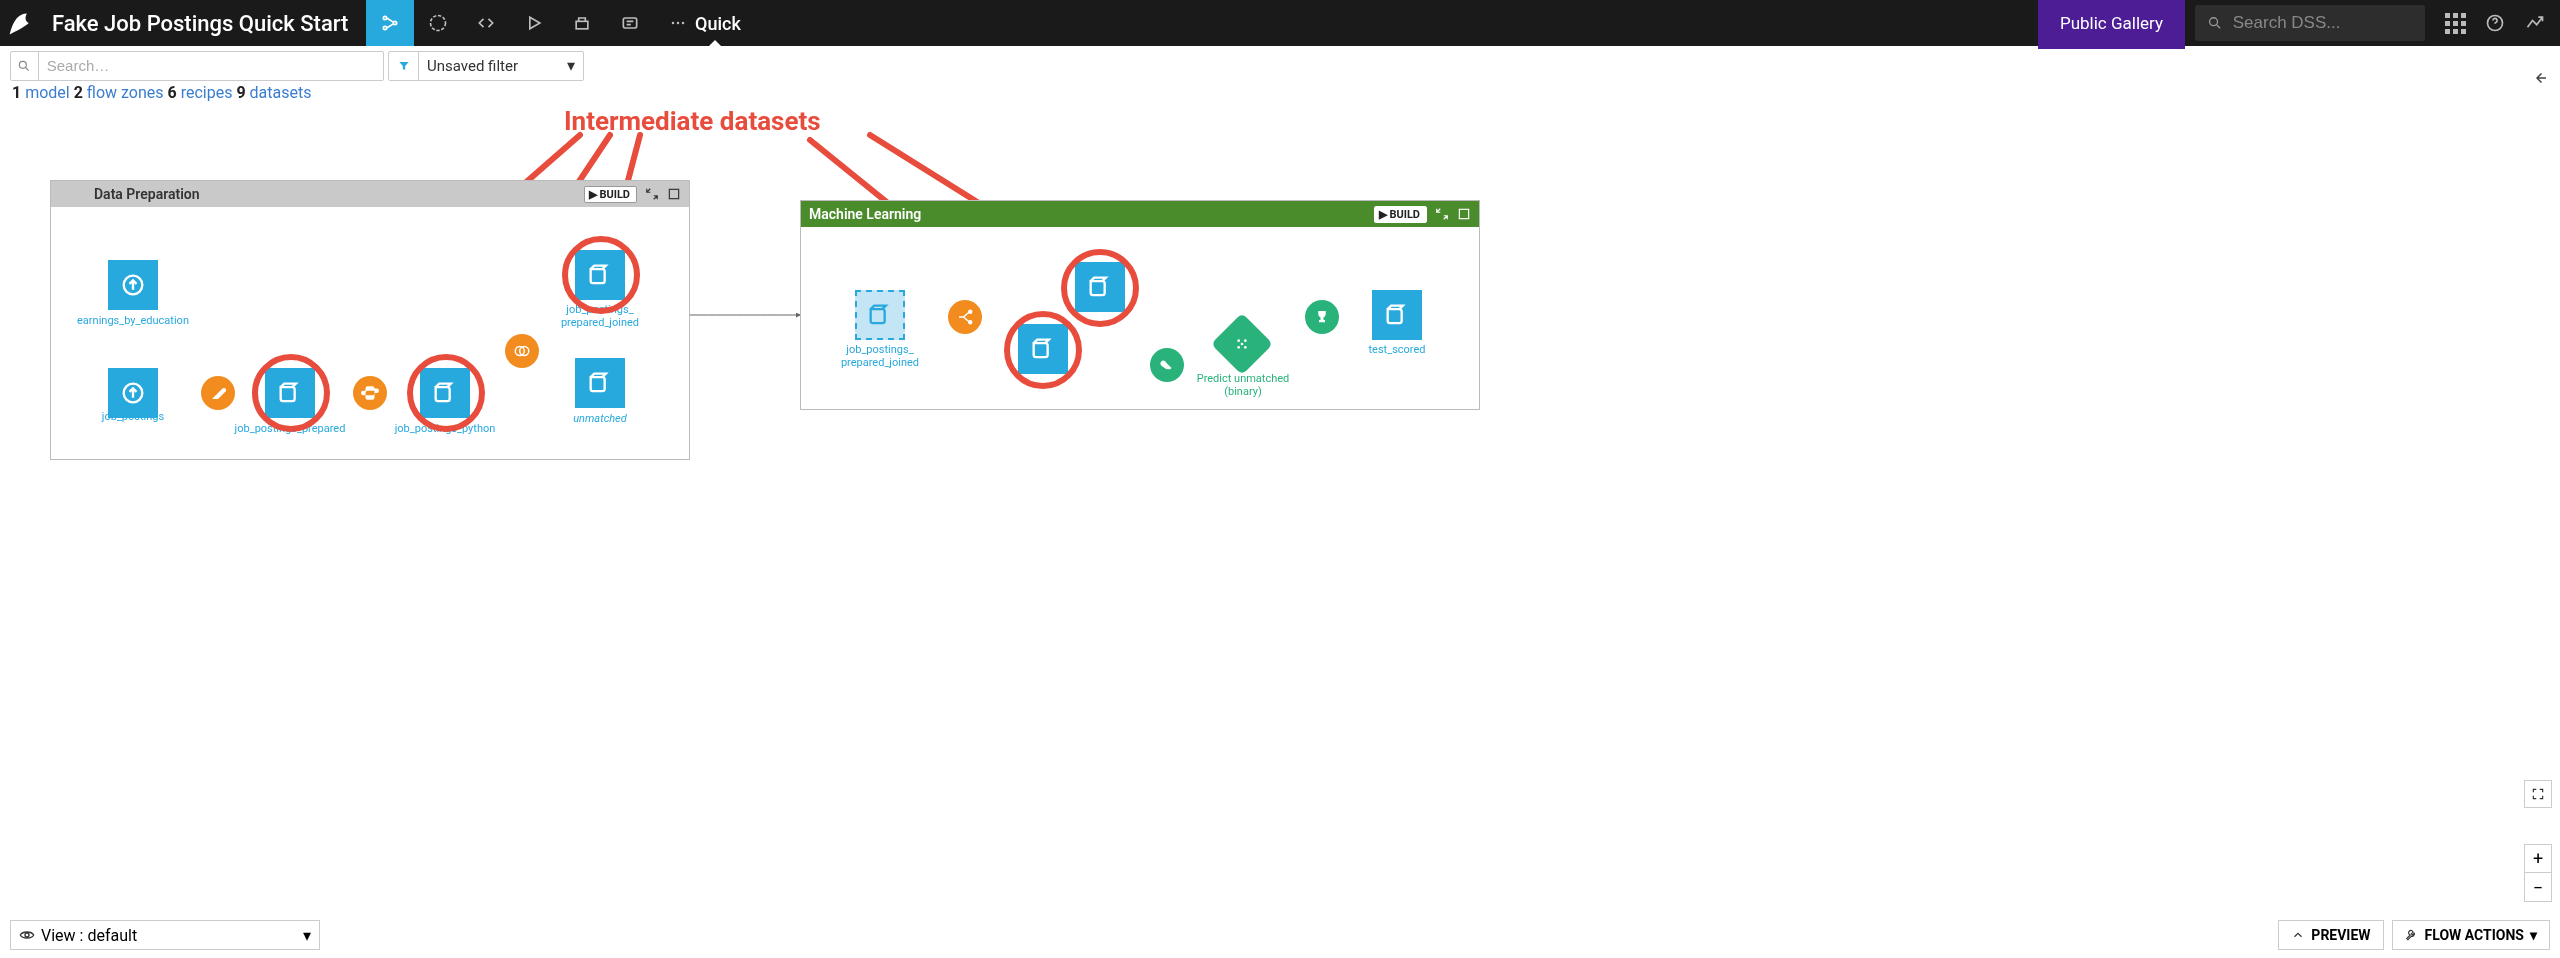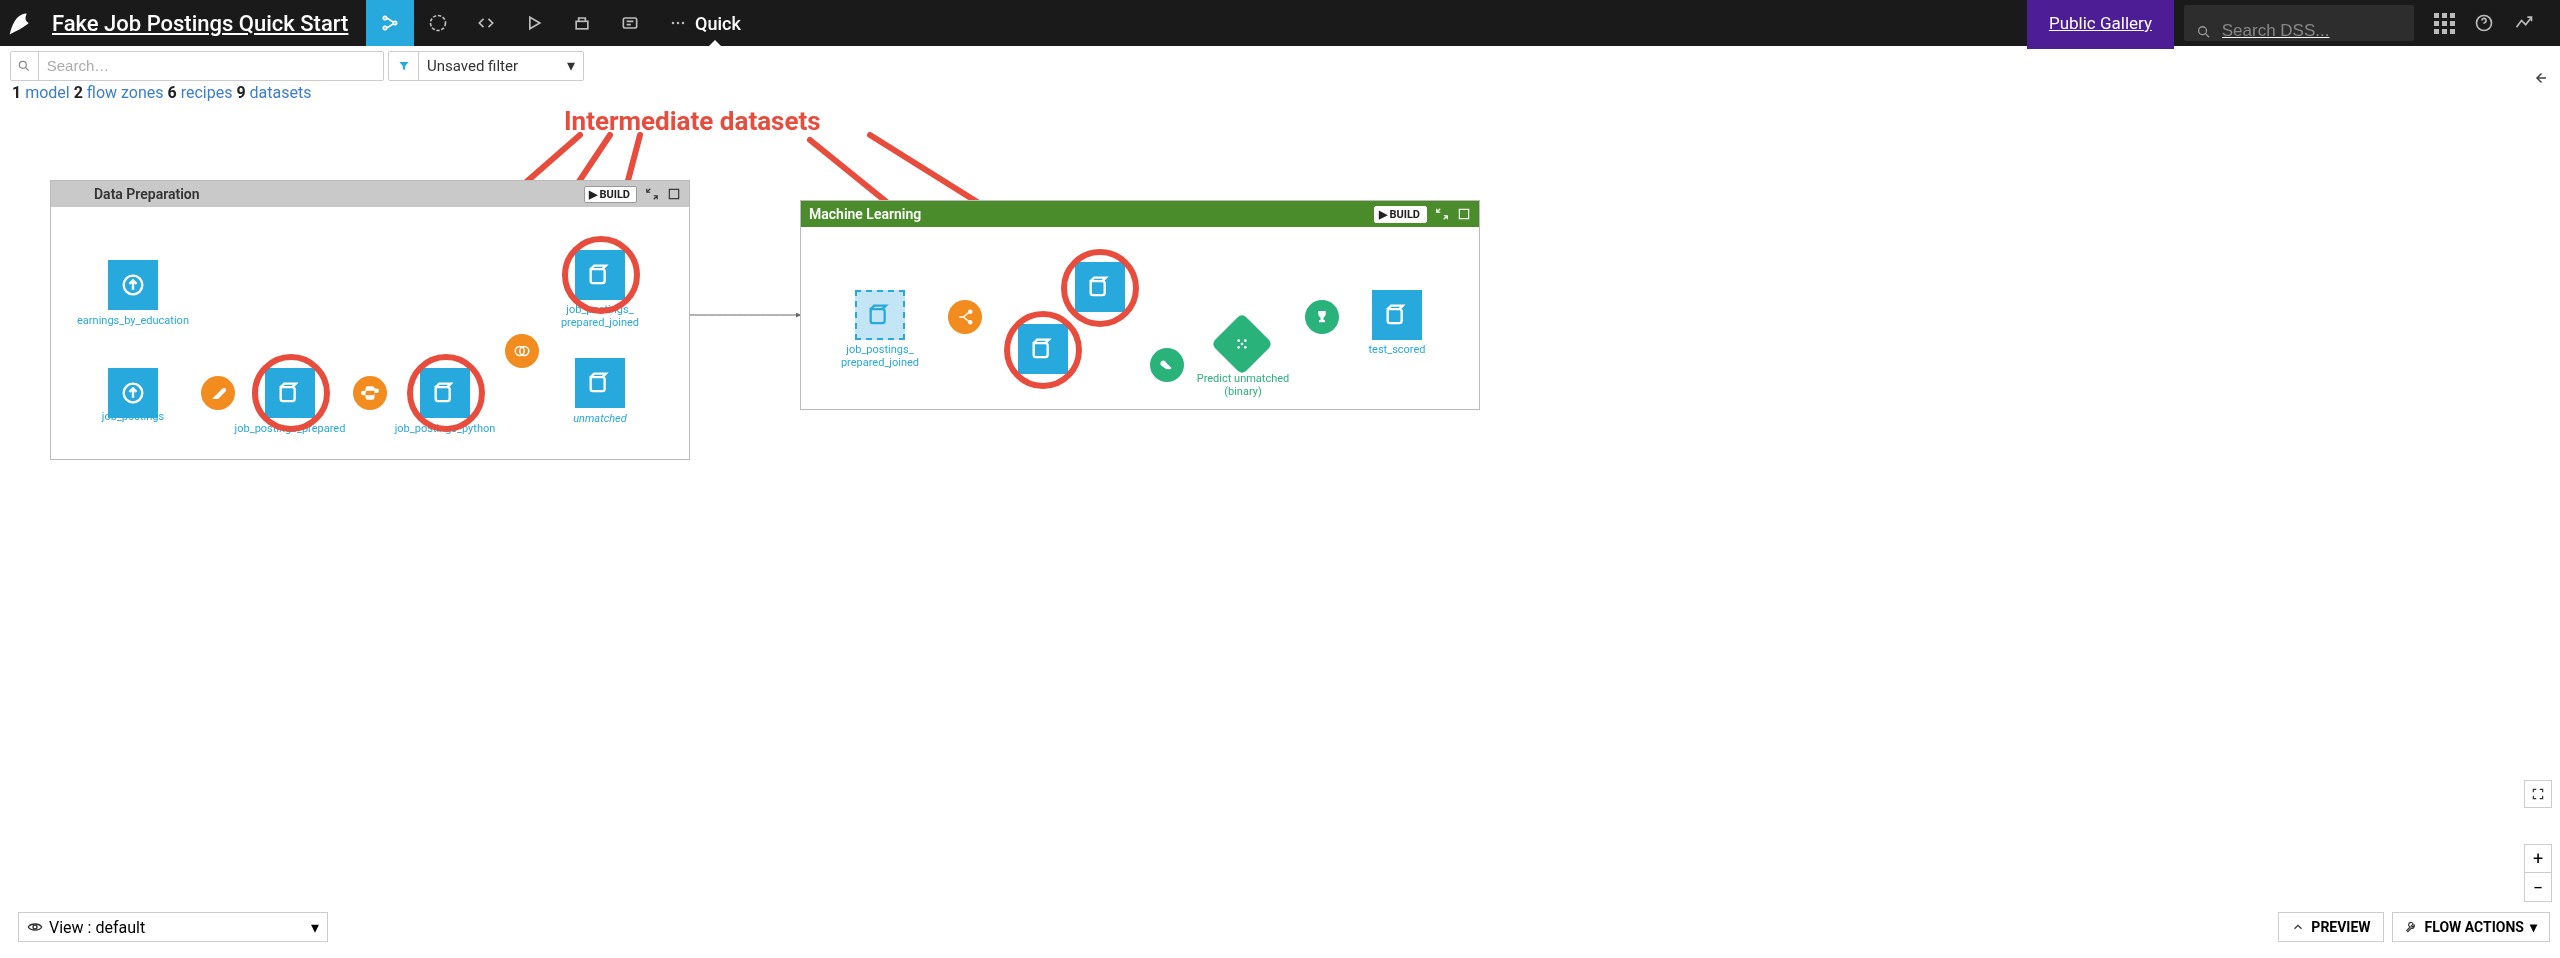--- a/index.html
+++ b/index.html
@@ -14,23 +14,22 @@
     --green-circle: #2ab27b;
     --annotation-red: #e74c3c;
   }
   
   .topbar {
     display: flex;
     align-items: center;
     height: 46px;
     background: var(--topbar-bg);
     color: #fff;
-    padding: 0 16px 0 0;
+    padding: 0 5px 0 0;
     position: relative;
-    text-decoration: underline;
   }
   .topbar .logo {
     width: 46px; height: 46px; display:flex; align-items:center; justify-content:center;
   }
   .topbar .project-title {
     font-size: 22px; font-weight: 500; padding: 0 18px 0 6px; white-space: nowrap;
   }
   .topbar .icon-btn {
     width: 48px; height: 46px; display:flex; align-items:center; justify-content:center;
     cursor:pointer; color:#bdbdbd;
@@ -45,21 +44,21 @@
     position:absolute; left: 709px; top:46px; width:0; height:0;
     border-left:6px solid transparent; border-right:6px solid transparent; border-bottom:6px solid #fff;
     margin-top:-6px;
   }
   .topbar .spacer { flex:1; }
   .topbar .public-gallery {
     height:52px; padding:0 22px; display:flex; align-items:center;
     background:#4c1d95; color:#fff; font-size:17px; cursor:pointer;
   }
   .topbar .search-box {
-    display:flex; align-items:flex-end; background:#2d2d2d; height:36px; margin:0 10px; padding:0 12px;
+    display:flex; align-items:center; background:#2d2d2d; height:36px; margin:0 10px; padding:0 12px;
     border-radius:2px; width:230px;
   }
   .topbar .search-box svg { width:18px; height:18px; color:#999; margin-right:10px;}
   .topbar .search-box input {
     background:transparent; border:0; outline:0; color:#ddd; font-size:17px; width:100%;
   }
   .topbar .search-box input::placeholder { color:#888; }
   .topbar .right-icon { width:40px; height:46px; display:flex; align-items:center; justify-content:center; cursor:pointer; color:#bbb;}
   .topbar .right-icon svg { width:20px; height:20px;}
   .apps-icon { display:grid; grid-template-columns:repeat(3,5px); grid-template-rows:repeat(3,5px); gap:3px; }
@@ -153,21 +152,21 @@
   }
   .zoom-tools .zt { height:28px; display:flex; align-items:center; justify-content:center; border-bottom:1px solid #ccc; font-size:18px; cursor:pointer;}
   .zoom-tools .zt:last-child{border-bottom:0;}
   .expand-btn{
     position:absolute; right:8px; bottom:150px; width:28px; height:28px; border:1px solid #ccc; background:#fff;
     display:flex; align-items:center; justify-content:center; cursor:pointer;
   }
 
   
   .bottombar {
-    position:absolute; left:8px; right:0; bottom:0; height:46px; display:flex; align-items:flex-start;
+    position:absolute; left:0; right:0; bottom:0; height:46px; display:flex; align-items:center;
     padding:0 10px; gap:8px;
   }
   .view-dropdown{
     border:1px solid #ccc; height:30px; width:310px; display:flex; align-items:center; padding:0 8px; gap:6px; cursor:pointer;
   }
   .view-dropdown .vd-chev{margin-left:auto;}
   .bb-spacer{flex:1;}
   .bb-btn{
     border:1px solid #ccc; height:30px; padding:0 12px; display:flex; align-items:center; gap:6px; font-size:14px; font-weight:700; cursor:pointer;
   }

